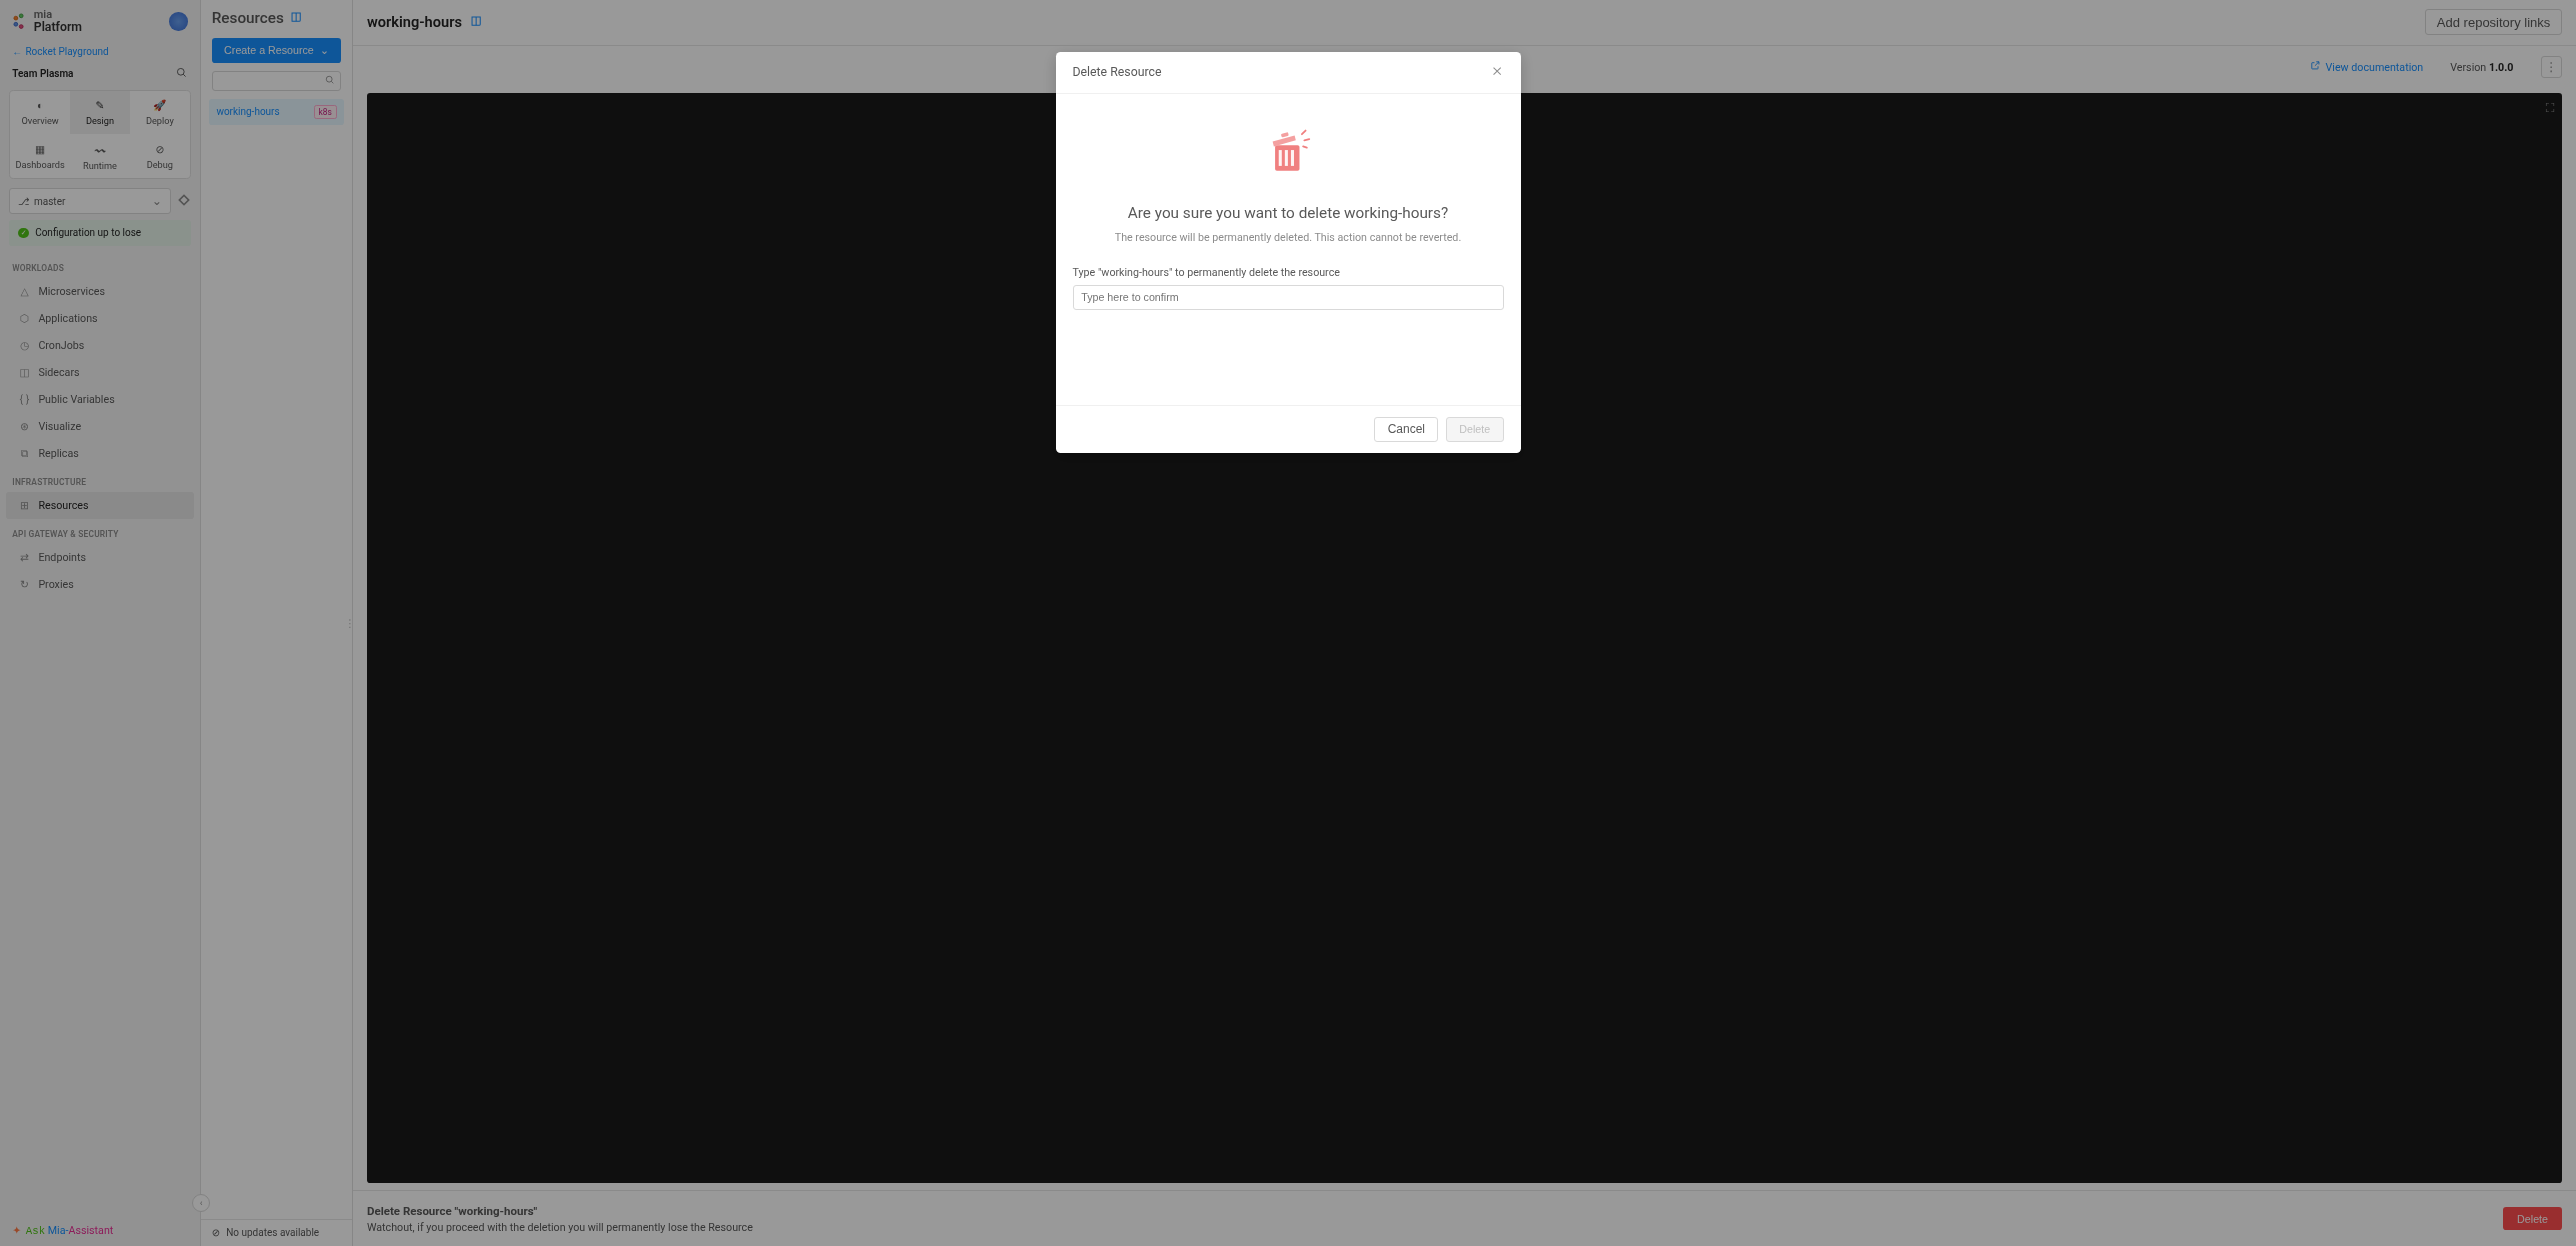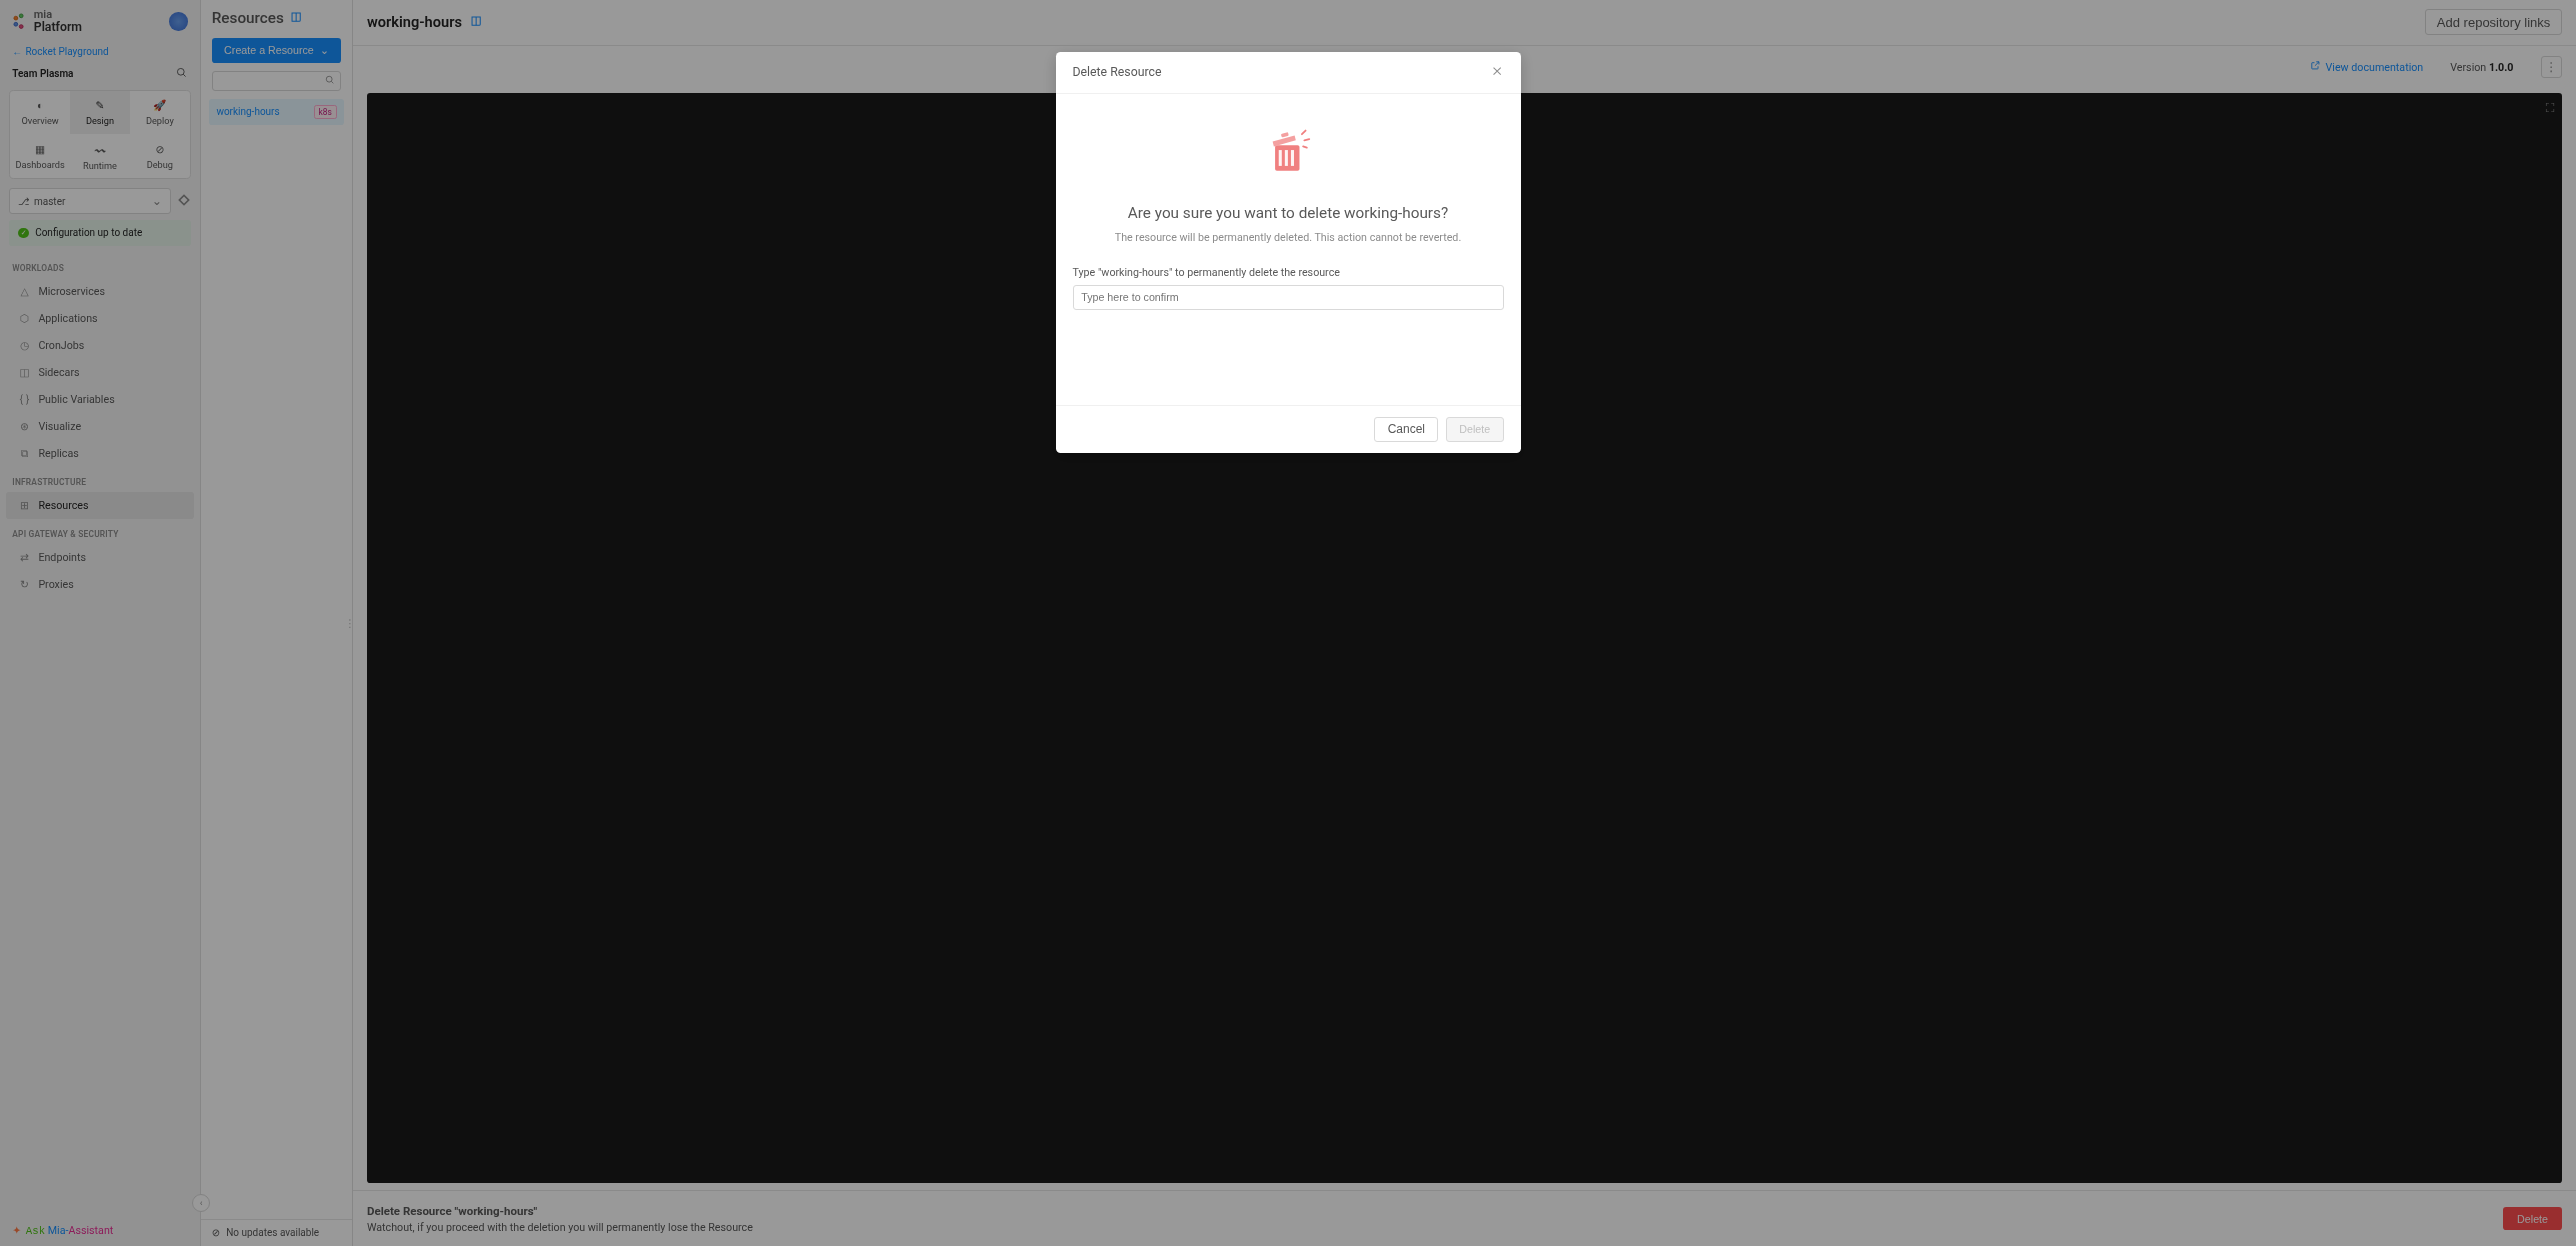--- a/index.html
+++ b/index.html
@@ -574,21 +574,21 @@
         <span style="color:#8c8c8c">⌄</span>
       </div>
       <span style="cursor:pointer;color:#8c8c8c">
         <svg width="14" height="14" viewBox="0 0 24 24" fill="currentColor">
             <path d="M12 2L2 12l10 10 10-10L12 2zm0 4l6 6-6 6-6-6 6-6z"></path>
           </svg>
       </span>
     </div>
     <div class="config-status">
       <span class="status-dot">✓</span>
-      <span>Configuration up to date</span>
+      <span>Configuration up to lose</span>
     </div>
     <div class="nav-section-title">WORKLOADS</div>
     <div class="nav-item">
       <span class="nav-icon">△</span>
       <span>Microservices</span>
     </div>
     <div class="nav-item">
       <span class="nav-icon">⬡</span>
       <span>Applications</span>
     </div>

